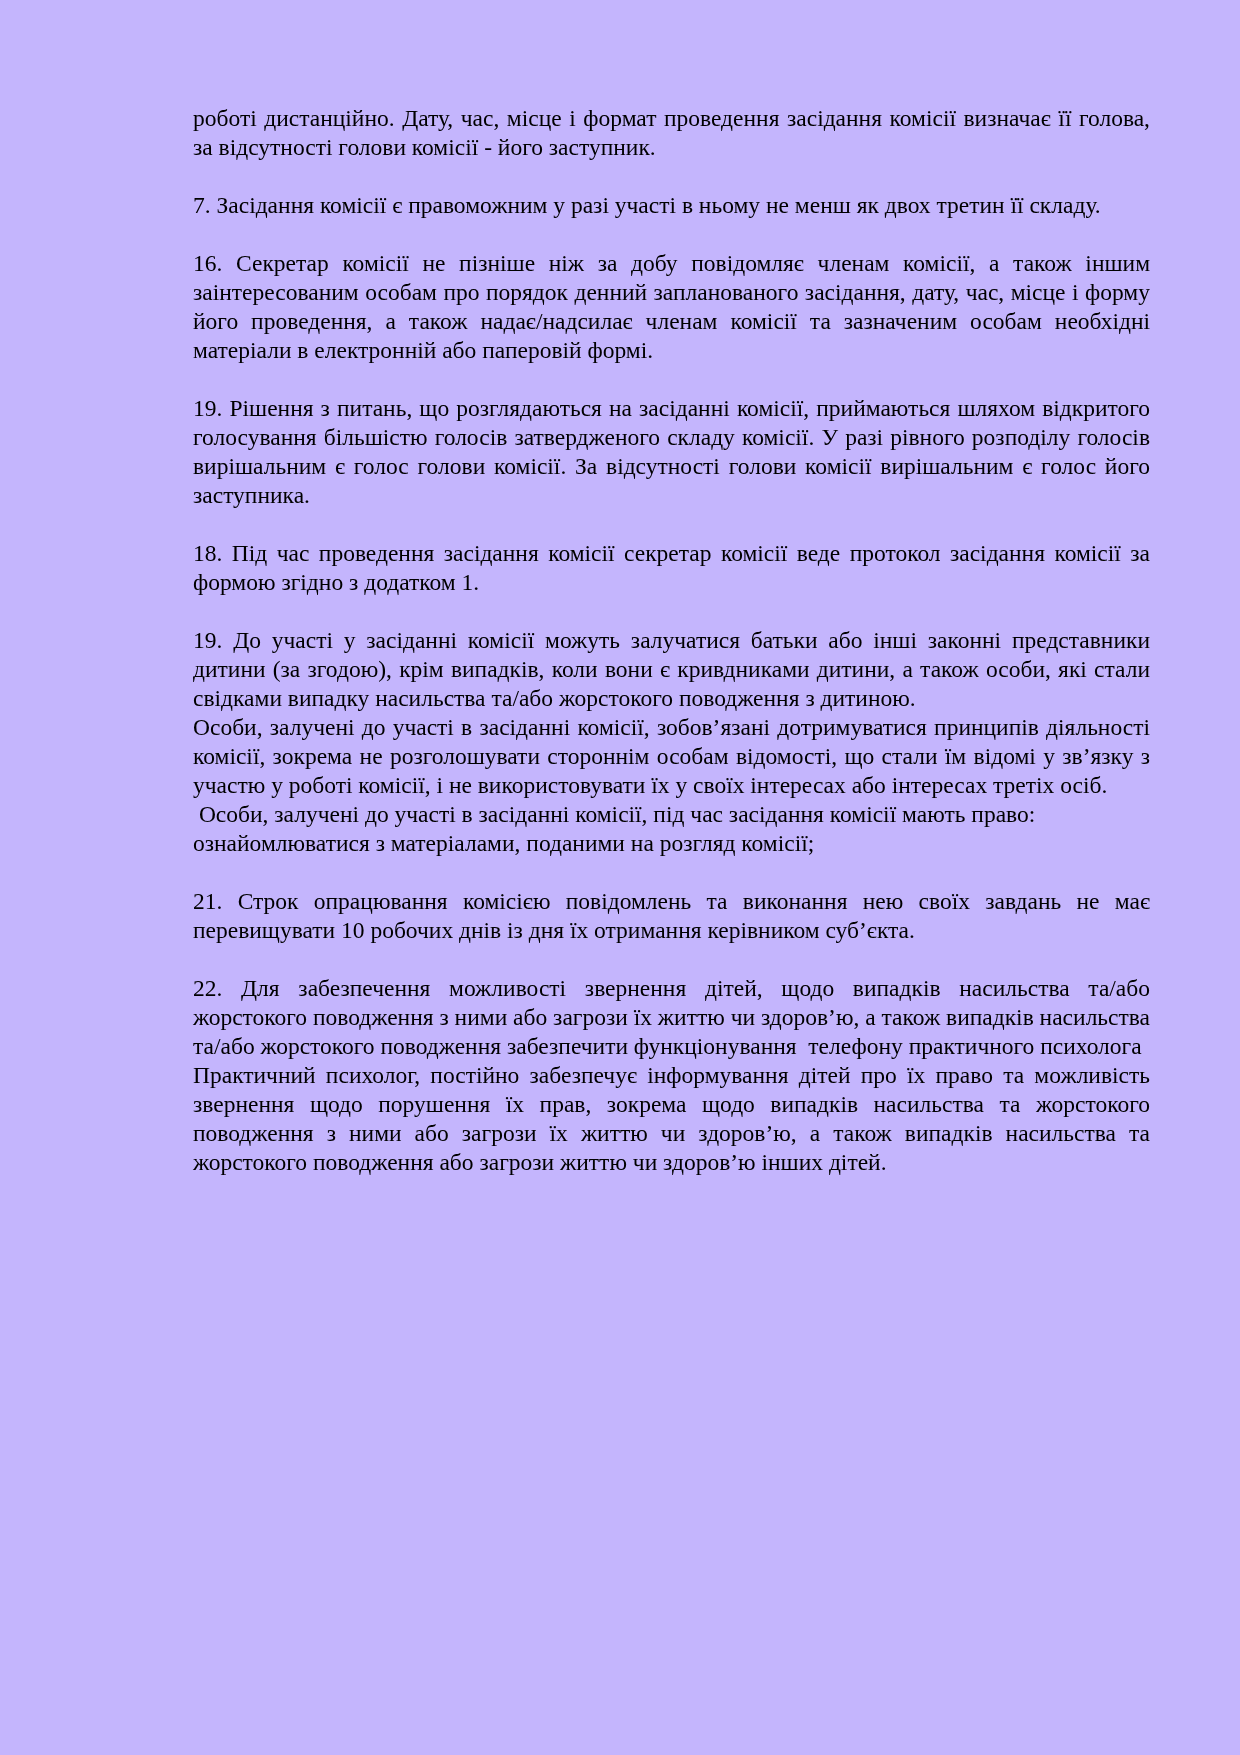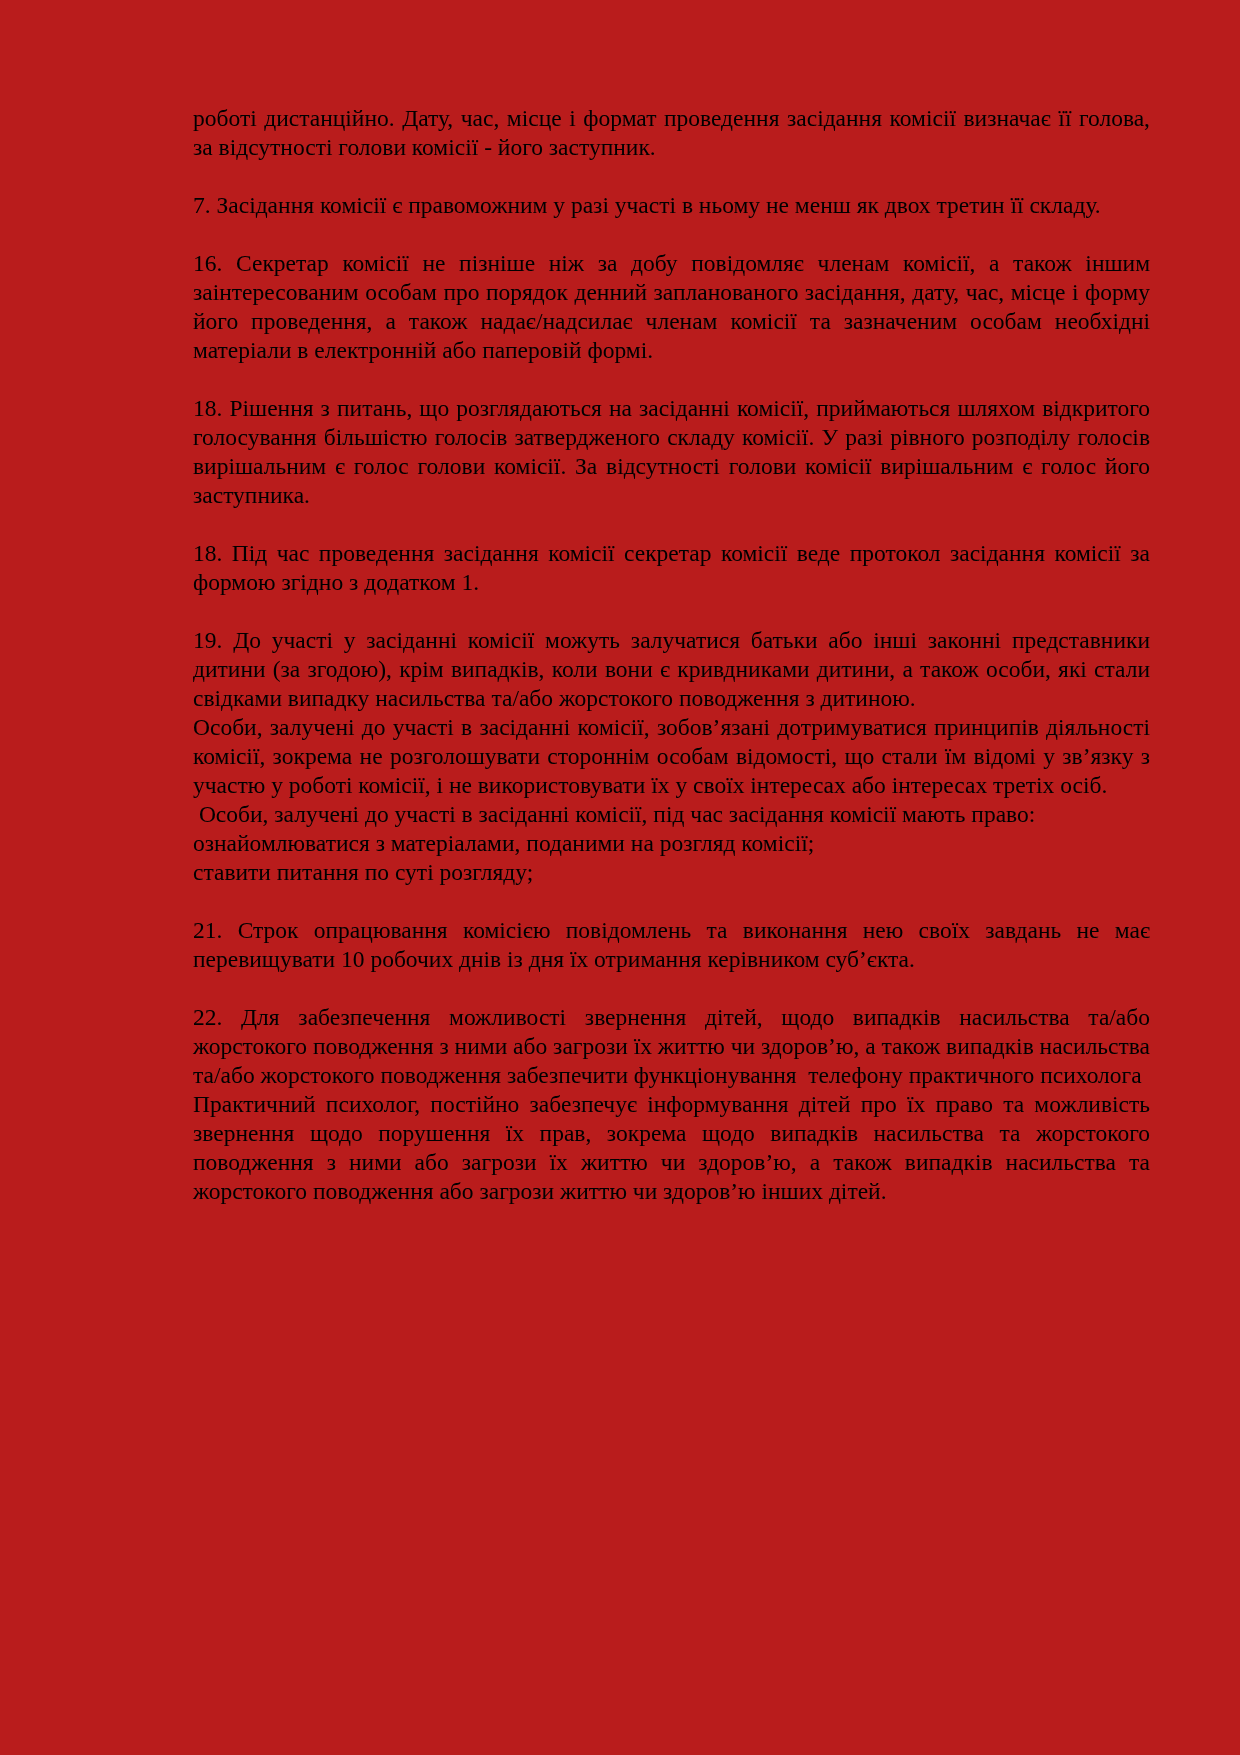--- a/index.html
+++ b/index.html
@@ -10,21 +10,21 @@
   }
   body {
     width: 1240px;
     height: 1755px;
     overflow: hidden;
   }
   .page {
     position: relative;
     width: 1240px;
     height: 1755px;
-    background: #b91c1c;
+    background: #c4b5fd;
   }
   .content {
     position: absolute;
     left: 193px;
     top: 104px;
     width: 957px;
     font-family: "Liberation Serif", "DejaVu Serif", serif;
     font-size: 23.5px;
     line-height: 29px;
     color: #000000;
@@ -50,33 +50,32 @@
 
     <div class="block">
       <p>7. Засідання комісії є правоможним у разі участі в ньому не менш як двох третин її складу.</p>
     </div>
 
     <div class="block">
       <p>16. Секретар комісії не пізніше ніж за добу повідомляє членам комісії, а також іншим заінтересованим особам про порядок денний запланованого засідання, дату, час, місце і форму його проведення, а також надає/надсилає членам комісії та зазначеним особам необхідні матеріали в електронній або паперовій формі.</p>
     </div>
 
     <div class="block">
-      <p>18. Рішення з питань, що розглядаються на засіданні комісії, приймаються шляхом відкритого голосування більшістю голосів затвердженого складу комісії. У разі рівного розподілу голосів вирішальним є голос голови комісії. За відсутності голови комісії вирішальним є голос його заступника.</p>
+      <p>19. Рішення з питань, що розглядаються на засіданні комісії, приймаються шляхом відкритого голосування більшістю голосів затвердженого складу комісії. У разі рівного розподілу голосів вирішальним є голос голови комісії. За відсутності голови комісії вирішальним є голос його заступника.</p>
     </div>
 
     <div class="block">
       <p>18. Під час проведення засідання комісії секретар комісії веде протокол засідання комісії за формою згідно з додатком 1.</p>
     </div>
 
     <div class="block">
       <p>19. До участі у засіданні комісії можуть залучатися батьки або інші законні представники дитини (за згодою), крім випадків, коли вони є кривдниками дитини, а також особи, які стали свідками випадку насильства та/або жорстокого поводження з дитиною.</p>
       <p>Особи, залучені до участі в засіданні комісії, зобов’язані дотримуватися принципів діяльності комісії, зокрема не розголошувати стороннім особам відомості, що стали їм відомі у зв’язку з участю у роботі комісії, і не використовувати їх у своїх інтересах або інтересах третіх осіб.</p>
       <p>&nbsp;Особи, залучені до участі в засіданні комісії, під час засідання комісії мають право:</p>
       <p>ознайомлюватися з матеріалами, поданими на розгляд комісії;</p>
-      <p>ставити питання по суті розгляду;</p>
     </div>
 
 
     <div class="block">
       <p>21. Строк опрацювання комісією повідомлень та виконання нею своїх завдань не має перевищувати 10 робочих днів із дня їх отримання керівником суб’єкта.</p>
     </div>
 
     <div class="block">
       <p>22. Для забезпечення можливості звернення дітей, щодо випадків насильства та/або жорстокого поводження з ними або загрози їх життю чи здоров’ю, а також випадків насильства та/або жорстокого поводження забезпечити функціонування &nbsp;телефону практичного психолога</p>
       <p>Практичний психолог, постійно забезпечує інформування дітей про їх право та можливість звернення щодо порушення їх прав, зокрема щодо випадків насильства та жорстокого поводження з ними або загрози їх життю чи здоров’ю, а також випадків насильства та жорстокого поводження або загрози життю чи здоров’ю інших дітей.</p>

